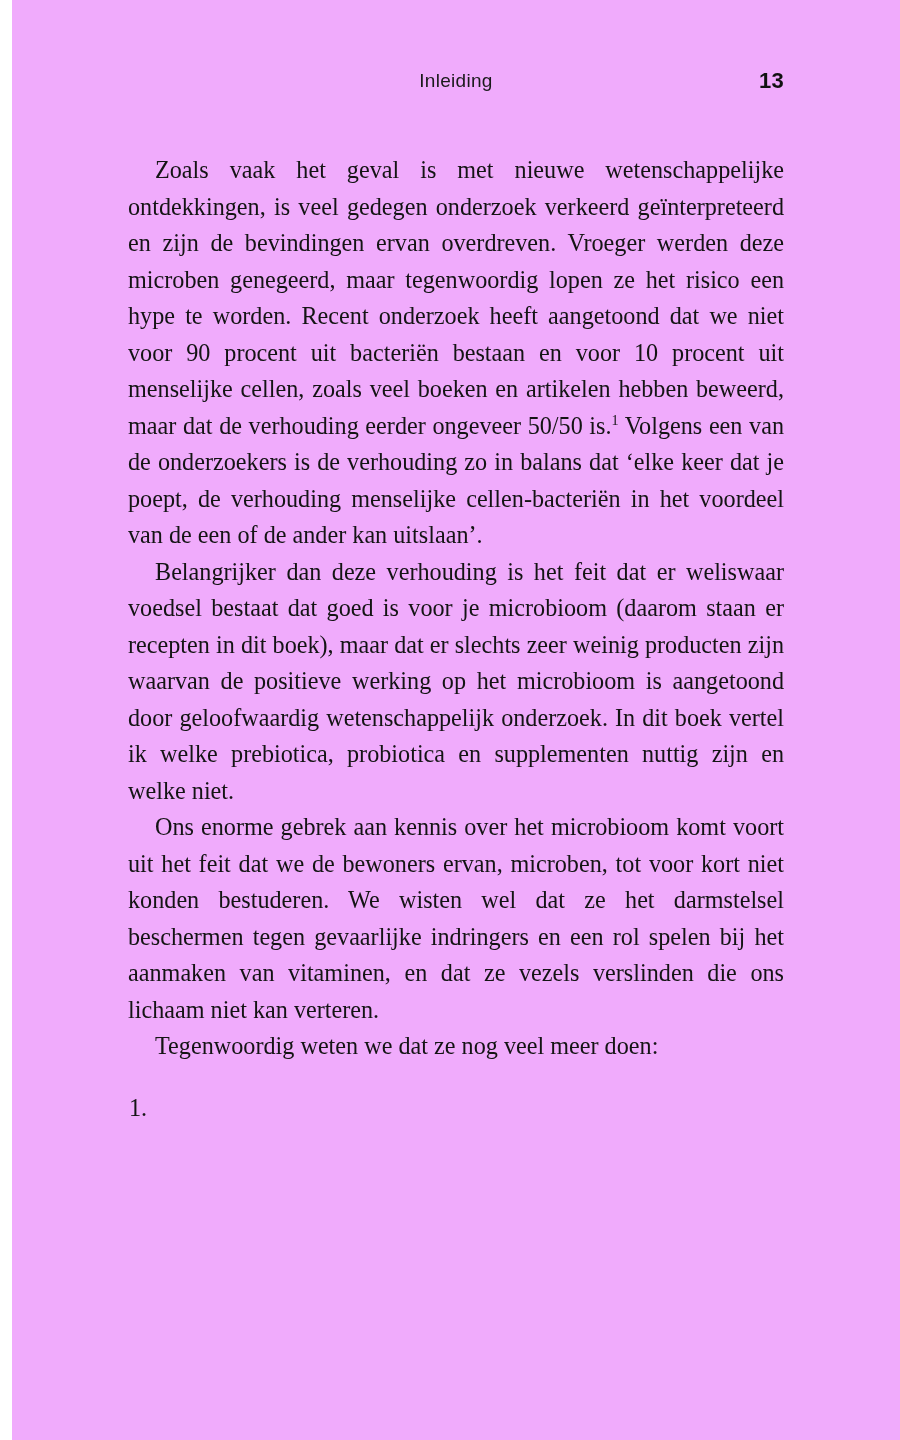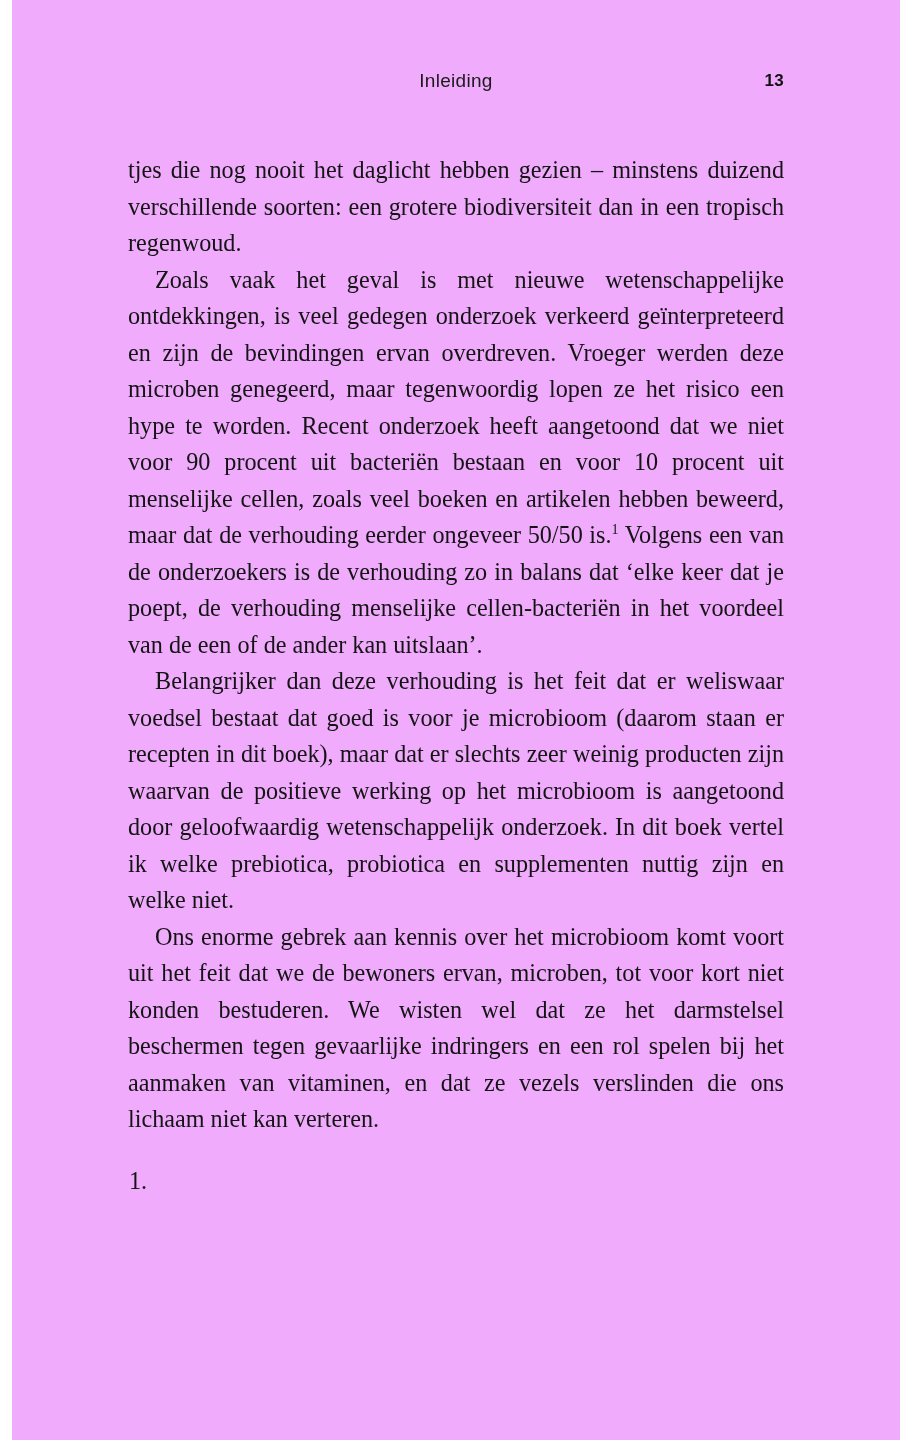--- a/index.html
+++ b/index.html
@@ -43,21 +43,21 @@
     font-size: 19px;
     letter-spacing: 0.3px;
     color: #1a1a1a;
     line-height: 26px;
   }
   .running-head-folio {
     position: absolute;
     right: 0;
     top: 0;
     font-family: "Liberation Sans", "DejaVu Sans", sans-serif;
-    font-size: 17px;
+    font-size: 22px;
     font-weight: 600;
     letter-spacing: 0.3px;
     color: #111111;
     line-height: 26px;
   }
 
   
   .text-block {
     position: absolute;
     left: 116px;
@@ -121,28 +121,28 @@
 
 <div class="page">
 
   <div class="running-head">
     <div class="running-head-title">Inleiding</div>
     <div class="running-head-folio">13</div>
   </div>
 
   <div class="text-block">
 
-    <p class="para">tjes die nog nooit het daglicht hebben gezien – minstens duizend verschillende soorten: een grotere biodiversiteit dan in een tropisch regenwoud.</p>
 
     <p class="para indent"><span>Zoals vaak het geval is met nieuwe wetenschappelijke ontdekkingen, is veel gedegen onderzoek verkeerd geïnterpreteerd en zijn de bevindingen ervan overdreven. Vroeger werden deze microben genegeerd, maar tegenwoordig lopen ze het risico een hype te worden. Recent onderzoek heeft aangetoond dat we niet voor 90 procent uit bacteriën bestaan en voor 10 procent uit menselijke cellen, zoals veel boeken en artikelen hebben beweerd, maar dat de verhouding eerder ongeveer 50/50 is.</span><sup class="fn">1</sup><span> Volgens een van de onderzoekers is de verhouding zo in balans dat ‘elke keer dat je poept, de verhouding menselijke cellen-bacteriën in het voordeel van de een of de ander kan uitslaan’.</span></p>
 
     <p class="para indent">Belangrijker dan deze verhouding is het feit dat er weliswaar voedsel bestaat dat goed is voor je microbioom (daarom staan er recepten in dit boek), maar dat er slechts zeer weinig producten zijn waarvan de positieve werking op het microbioom is aangetoond door geloofwaardig wetenschappelijk onderzoek. In dit boek vertel ik welke prebiotica, probiotica en supplementen nuttig zijn en welke niet.</p>
 
     <p class="para indent">Ons enorme gebrek aan kennis over het microbioom komt voort uit het feit dat we de bewoners ervan, microben, tot voor kort niet konden bestuderen. We wisten wel dat ze het darmstelsel beschermen tegen gevaarlijke indringers en een rol spelen bij het aanmaken van vitaminen, en dat ze vezels verslinden die ons lichaam niet kan verteren.</p>
 
+    <p class="para indent last-line-left">Tegenwoordig weten we dat ze nog veel meer doen:</p>
 
     <div class="spacer-before-list"></div>
 
     <ol class="numbered-list">
       <li class="list-item">
         <span class="list-marker">1.</span>
       </li>
     </ol>
 
   </div>

